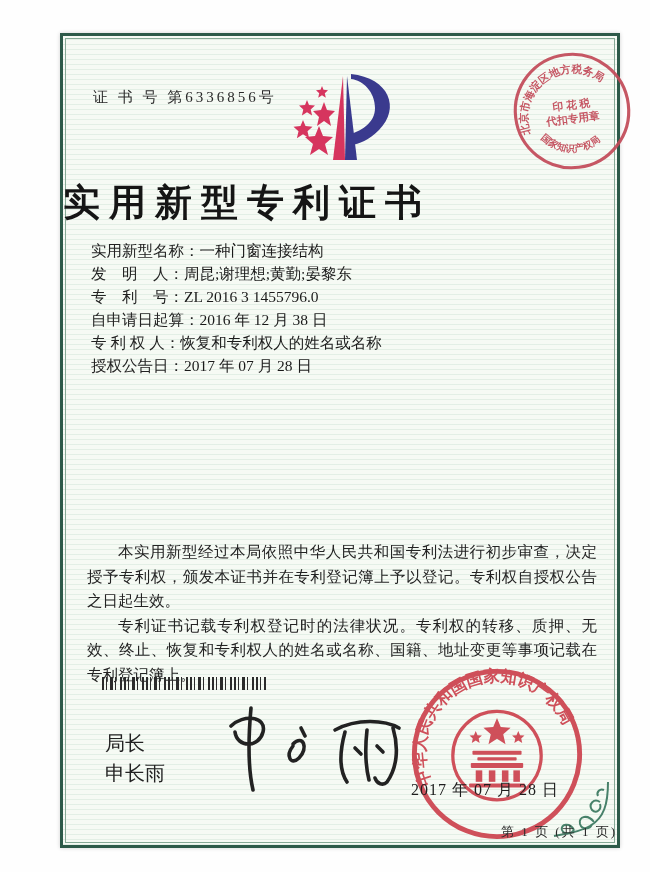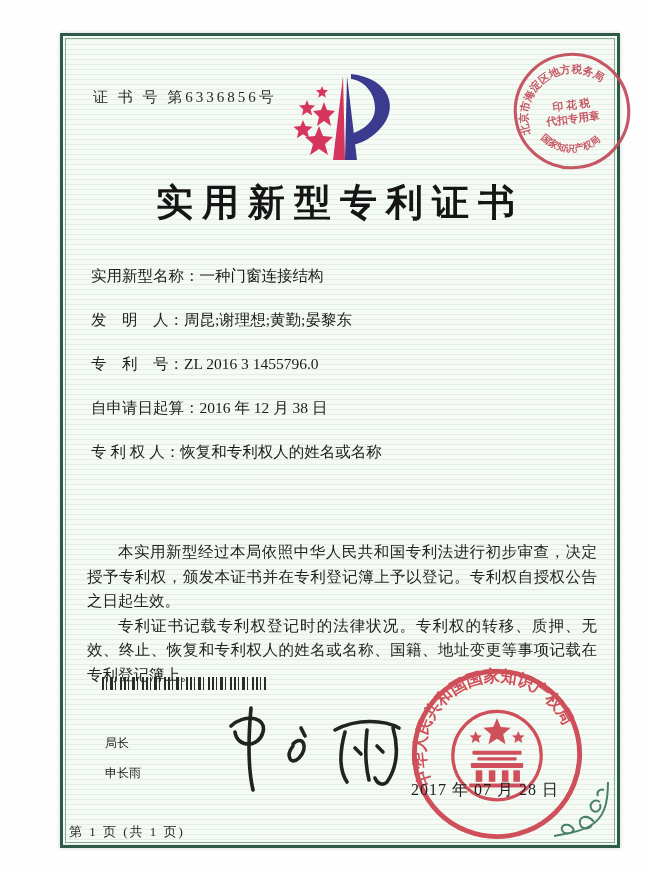--- a/index.html
+++ b/index.html
@@ -19,51 +19,51 @@
     margin-left:14px;
   }
   .inner-line{position:absolute;inset:2px;border:1px solid #86a996;pointer-events:none;}
 
   .cert-number{
     position:absolute;left:30px;top:52px;font-size:15px;letter-spacing:3px;color:#2a2a2a;
   }
   .logo{position:absolute;left:204px;top:28px;width:152px;height:104px;}
   .seal-tax{position:absolute;left:446px;top:12px;width:126px;height:126px;transform:rotate(-7deg);opacity:.92;}
   .cert-title{
-    position:absolute;left:0;top:142px;width:100%;text-align:center;
+    position:absolute;left:0;top:142px;width:100%;text-align:left;
     font-size:37px;font-weight:bold;letter-spacing:9px;color:#151515;
   }
-  .fields{position:absolute;left:28px;top:228px;width:500px;display:flex;flex-direction:column;gap:21px;}
+  .fields{position:absolute;left:28px;top:203px;width:500px;display:flex;flex-direction:column;}
   .field-row{font-size:15.5px;line-height:23px;white-space:nowrap;}
   .field-label{color:#222;}
   .field-value{color:#1a1a1a;}
   .paragraphs{
     position:absolute;left:24px;top:504px;width:510px;
     font-size:15.5px;line-height:24.5px;text-align:justify;color:#232323;
   }
   .paragraphs p{margin:0;text-indent:2em;}
   .barcode{
     position:absolute;left:39px;top:641px;width:164px;height:13px;
     background:
       repeating-linear-gradient(90deg,
         #2b2b2b 0 2px, transparent 2px 4px,
         #2b2b2b 4px 5px, transparent 5px 8px,
         #2b2b2b 8px 11px, transparent 11px 13px,
         #2b2b2b 13px 14px, transparent 14px 18px,
         #2b2b2b 18px 20px, transparent 20px 22px);
   }
-  .signer{position:absolute;left:42px;top:692px;font-size:12px;line-height:30px;
+  .signer{position:absolute;left:42px;top:692px;font-size:20px;line-height:30px;
     font-family:"Liberation Sans","DejaVu Sans",sans-serif;color:#222;}
   .signature{position:absolute;left:134px;top:664px;width:220px;height:95px;}
   .seal-office{position:absolute;left:344px;top:628px;width:180px;height:180px;opacity:.95;}
   .issue-date{position:absolute;left:348px;top:744px;font-size:16px;letter-spacing:1px;color:#1e1e1e;z-index:5;}
   .flourish{position:absolute;right:5px;bottom:5px;width:62px;height:62px;}
   .page-footer{
-    position:absolute;left:0;bottom:4px;width:100%;text-align:left;
-    font-size:13px;letter-spacing:2px;color:#2a2a2a;padding-left:6px;
+    position:absolute;left:0;bottom:4px;width:100%;text-align:right;
+    font-size:13px;letter-spacing:2px;color:#2a2a2a;
   }
   .seal-text{font-family:"Liberation Serif","DejaVu Serif",serif;font-weight:bold;}
 </style>
 </head>
 <body>
 
 <div class="sheet">
   <div class="inner-line"></div>
 
   <div class="cert-number">证 书 号 第6336856号</div>
@@ -109,20 +109,23 @@
       <span class="field-label">发　明　人：</span><span class="field-value">周昆;谢理想;黄勤;晏黎东</span>
     </div>
     <div class="field-row">
       <span class="field-label">专　利　号：</span><span class="field-value">ZL 2016 3 1455796.0</span>
     </div>
     <div class="field-row">
       <span class="field-label">自申请日起算：</span><span class="field-value">2016 年 12 月 38 日</span>
     </div>
     <div class="field-row">
       <span class="field-label">专 利 权 人：</span><span class="field-value">恢复和专利权人的姓名或名称</span>
+    </div>
+    <div class="field-row">
+      <span class="field-label">授权公告日：</span><span class="field-value">2017 年 07 月 28 日</span>
     </div>
   </div>
 
   <div class="paragraphs">
     <p>本实用新型经过本局依照中华人民共和国专利法进行初步审查，决定授予专利权，颁发本证书并在专利登记簿上予以登记。专利权自授权公告之日起生效。</p>
     <p>专利证书记载专利权登记时的法律状况。专利权的转移、质押、无效、终止、恢复和专利权人的姓名或名称、国籍、地址变更等事项记载在专利登记簿上。</p>
   </div>
 
   <div class="barcode"></div>
 

